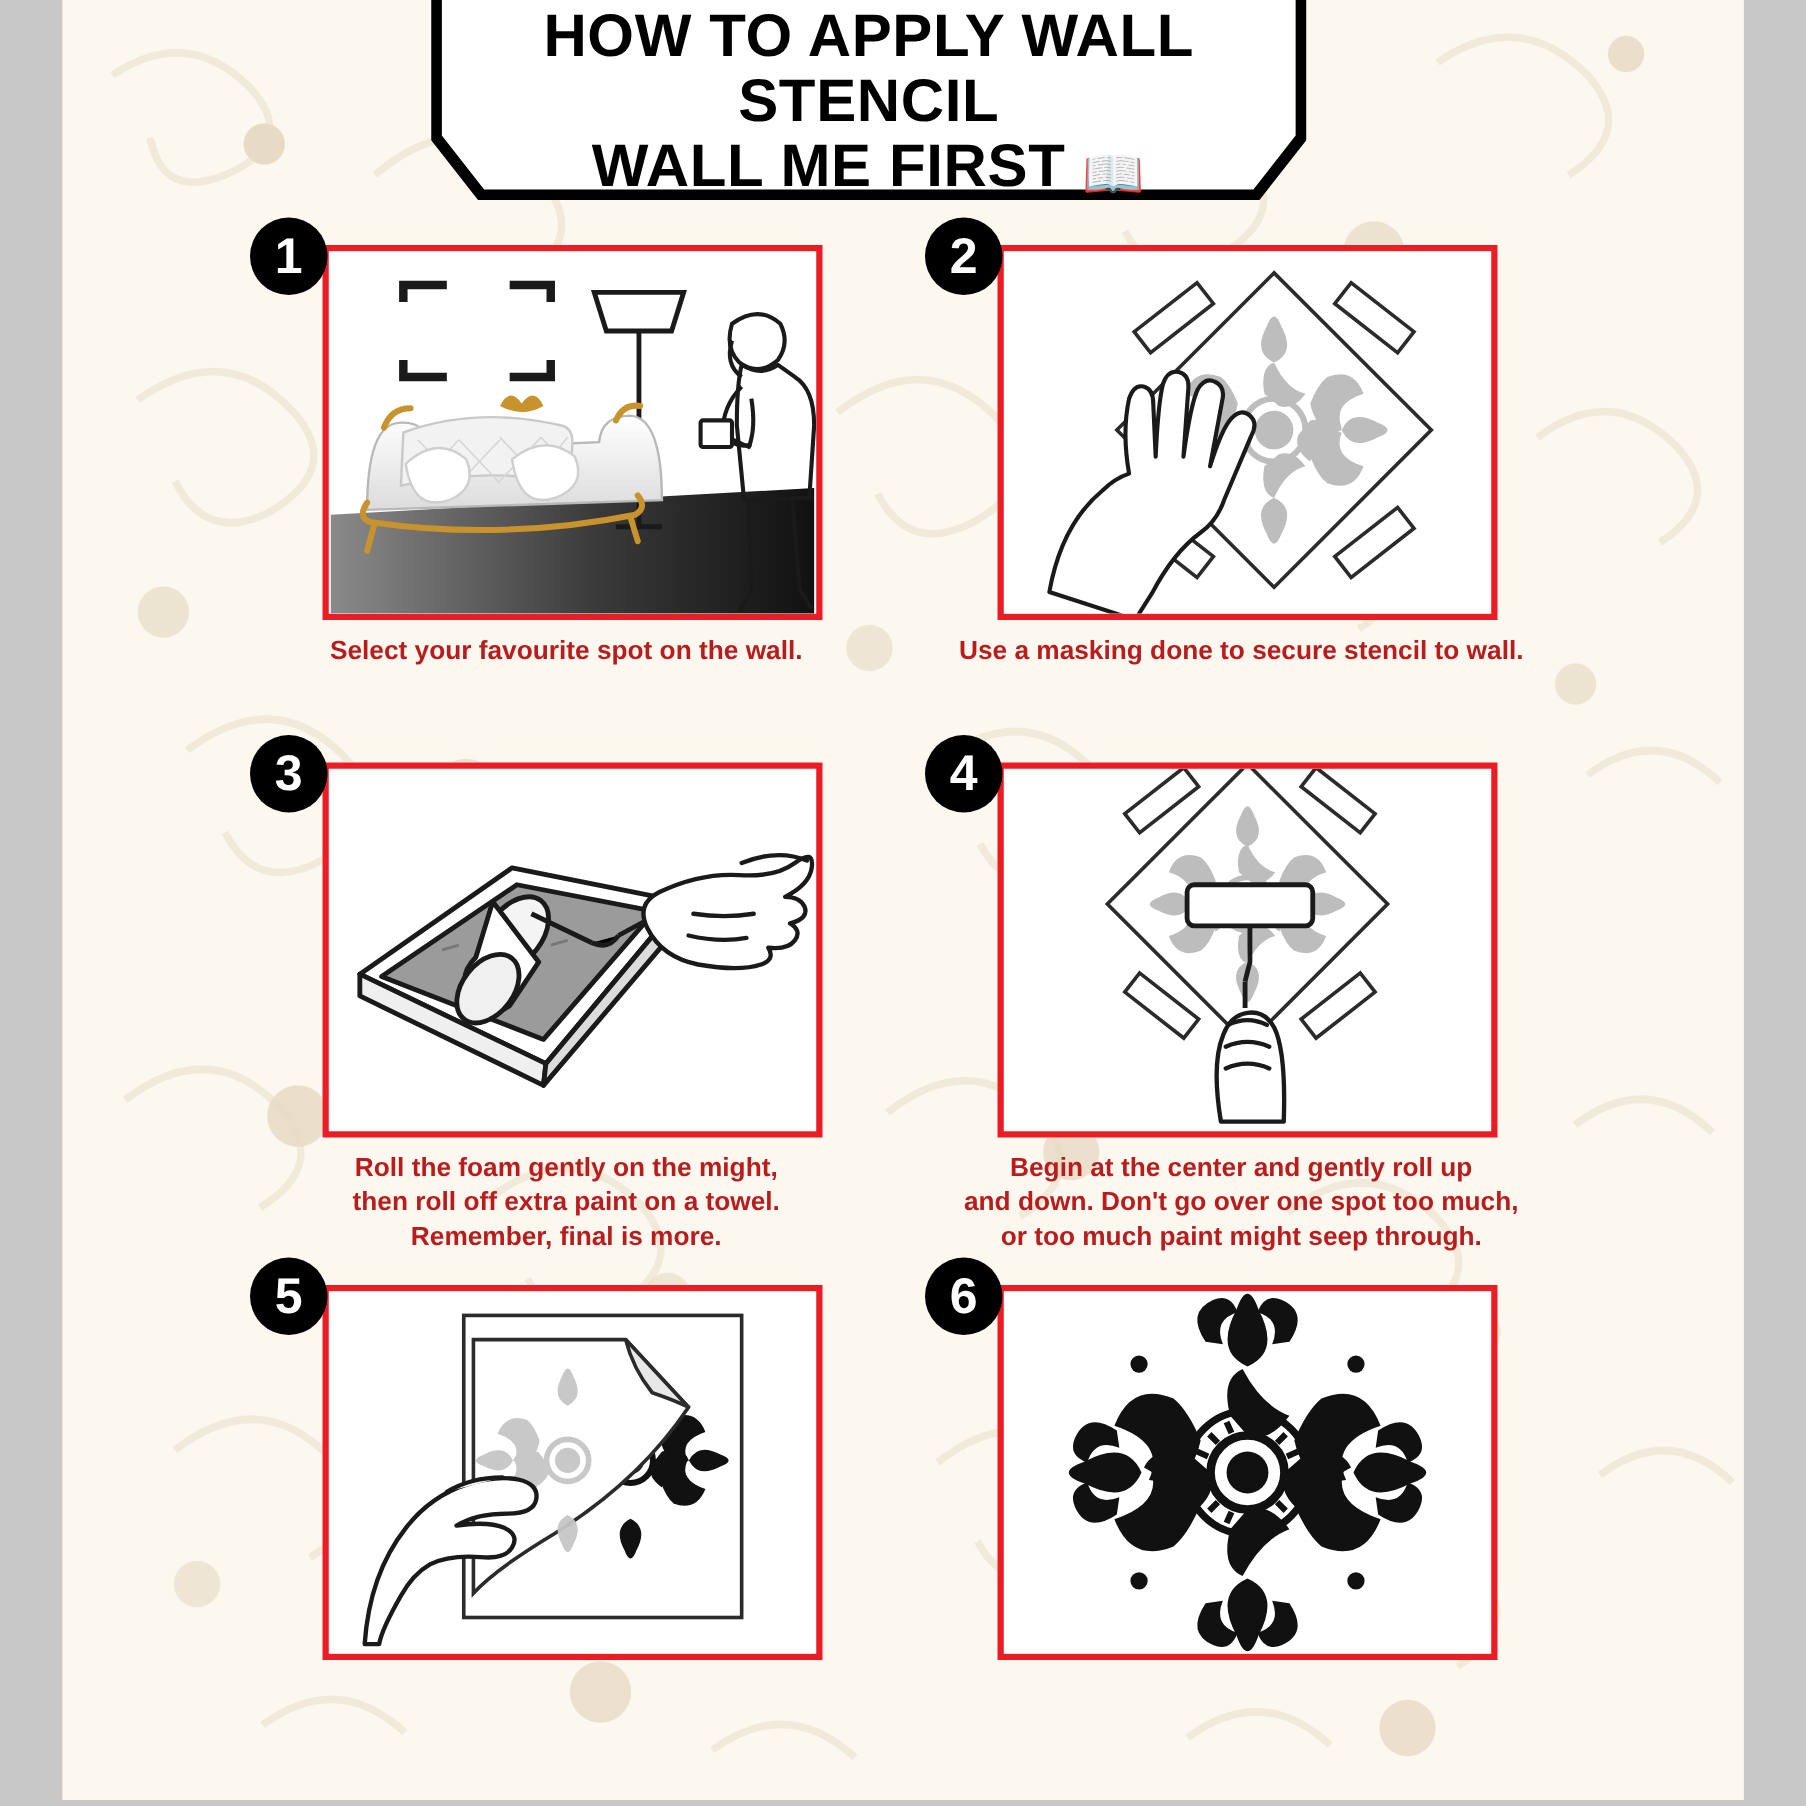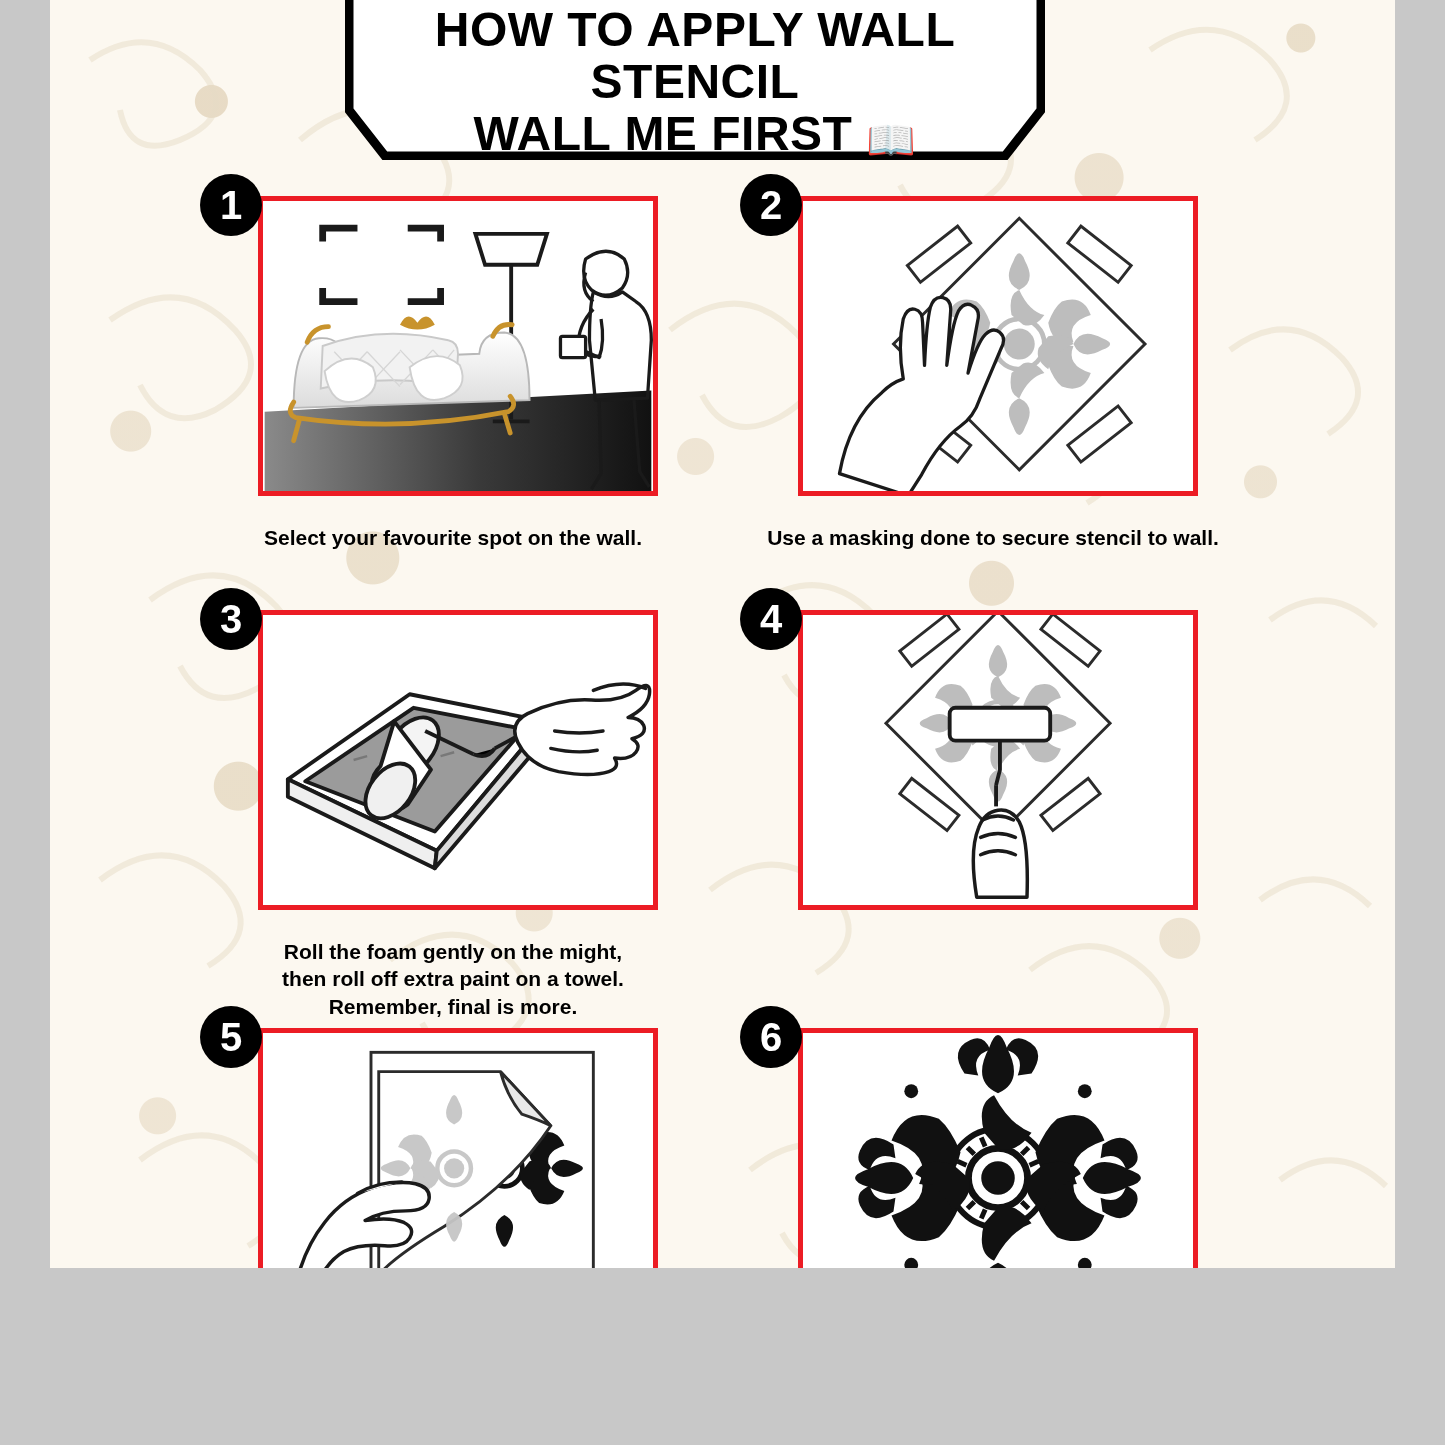--- a/index.html
+++ b/index.html
@@ -5,21 +5,21 @@
   html,body{margin:0;padding:0;}
   body{
     width:1445px;height:1445px;
     background:#c8c8c8;
     font-family:"Liberation Sans", sans-serif;
     overflow:hidden;
   }
   #poster{
     position:absolute;
     left:50px; top:0;
-    width:1345px; height:1268px;
+    width:1345px; height:1440px;
     background:#fbf6ec;
     overflow:hidden;
   }
   
   #bg-pattern{
     position:absolute;inset:0;
     background-color:#fcf8f0;
     background-image:
       radial-gradient(circle at 12% 8%, rgba(228,214,190,.85) 0 16px, transparent 17px),
       radial-gradient(circle at 30% 18%, rgba(231,219,197,.75) 0 22px, transparent 23px),
@@ -81,24 +81,24 @@
     position:absolute;
     left:-18px; top:-22px;
     width:62px;height:62px;border-radius:50%;
     background:#000;color:#fff;
     font-size:40px;font-weight:bold;
     display:flex;align-items:center;justify-content:center;
     z-index:5;
     font-family:"Liberation Sans", sans-serif;
   }
   .caption{
-    margin-top:28px;
+    margin-top:11px;
     width:470px;
     text-align:center;
-    color:#000000;
+    color:#b91c1c;
     font-size:21px;
     font-weight:bold;
     line-height:1.3;
   }
   .frame svg{display:block;width:100%;height:100%;}
 </style>
 </head>
 <body>
 
 <div id="poster">
@@ -336,20 +336,21 @@
         </g>
 
         <g fill="#fff" stroke="#1a1a1a" stroke-width="3.6" stroke-linejoin="round" stroke-linecap="round">
           <path d="M178 292 q-8 -48 2 -72 q6 -16 20 -18 q14 -2 22 12 q10 20 8 78 z"></path>
           <path d="M184 212 q16 -8 32 0"></path>
           <path d="M182 230 q18 -8 36 0"></path>
           <path d="M182 248 q18 -8 36 0"></path>
         </g>
       </svg>
     </div>
+    <div class="caption"><span>Begin at the center and gently roll up</span><br><span>and down. Don't go over one spot too much,</span><br><span>or too much paint might seep through.</span></div>
   </div>
 
   <div class="step" style="left:168px; top:1028px;">
     <div class="badge">5</div>
     <div class="frame">
       <svg viewBox="0 0 400 300">
         <rect x="0" y="0" width="400" height="300" fill="#fff"></rect>
 
         <rect x="110" y="20" width="230" height="250" fill="#fff" stroke="#2b2b2b" stroke-width="3"></rect>
 

